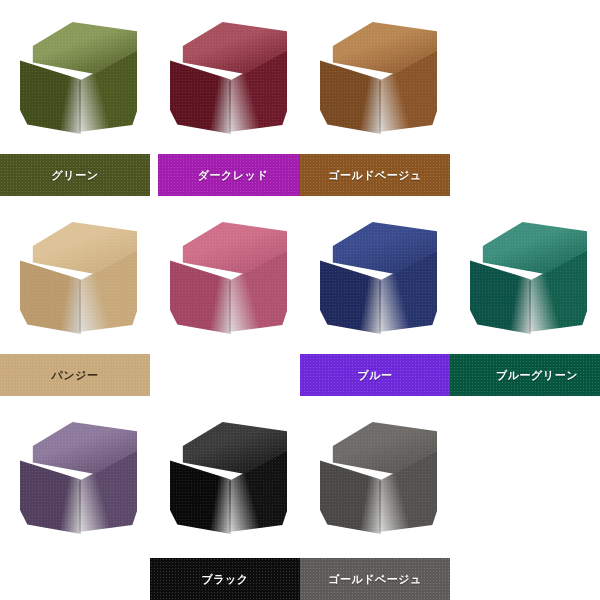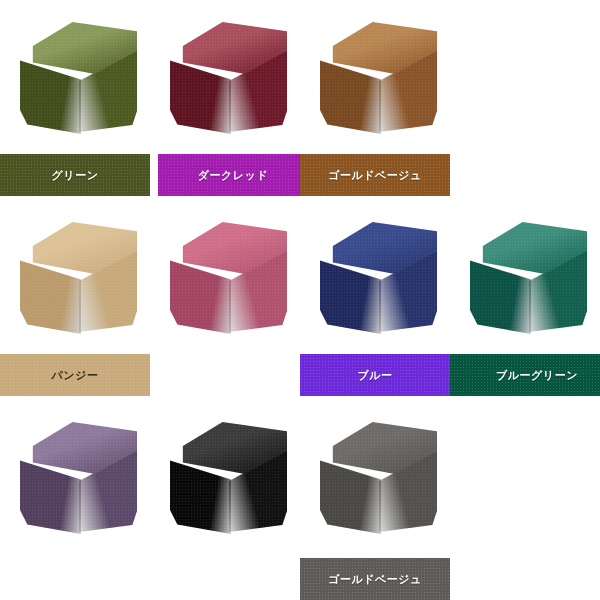--- a/index.html
+++ b/index.html
@@ -193,20 +193,24 @@
           <div class="fabric" style="opacity: 0.18;"></div>
         </div>
       </div>
       <div class="product-cell c1">
         <div class="ottoman">
           <div class="ott-left" style="background: linear-gradient(100deg, rgb(10, 10, 10) 0%, rgb(10, 10, 10) 70%, rgba(0, 0, 0, 0.18) 100%);"></div>
           <div class="ott-right" style="background: linear-gradient(255deg, rgb(18, 18, 18) 0%, rgb(18, 18, 18) 60%, rgba(0, 0, 0, 0.12) 100%);"></div>
           <div class="ott-top" style="background: linear-gradient(160deg, rgb(60, 60, 60) 0%, rgb(60, 60, 60) 45%, rgb(18, 18, 18) 100%);"></div>
           <div class="fabric" style="opacity: 0.18;"></div>
         </div>
+        <div class="label-bar" style="background: rgb(13, 13, 13);">
+          <div class="fabric"></div>
+          <span class="label-text" style="color: rgb(255, 255, 255); position: relative;">ブラック</span>
+        </div>
       </div>
       <div class="product-cell c2">
         <div class="ottoman">
           <div class="ott-left" style="background: linear-gradient(100deg, rgb(75, 73, 70) 0%, rgb(75, 73, 70) 70%, rgba(0, 0, 0, 0.18) 100%);"></div>
           <div class="ott-right" style="background: linear-gradient(255deg, rgb(84, 82, 80) 0%, rgb(84, 82, 80) 60%, rgba(0, 0, 0, 0.12) 100%);"></div>
           <div class="ott-top" style="background: linear-gradient(160deg, rgb(110, 107, 104) 0%, rgb(110, 107, 104) 45%, rgb(84, 82, 80) 100%);"></div>
           <div class="fabric" style="opacity: 0.18;"></div>
         </div>
         <div class="label-bar" style="background: rgb(93, 91, 88); width: 150px;">
           <div class="fabric"></div>

